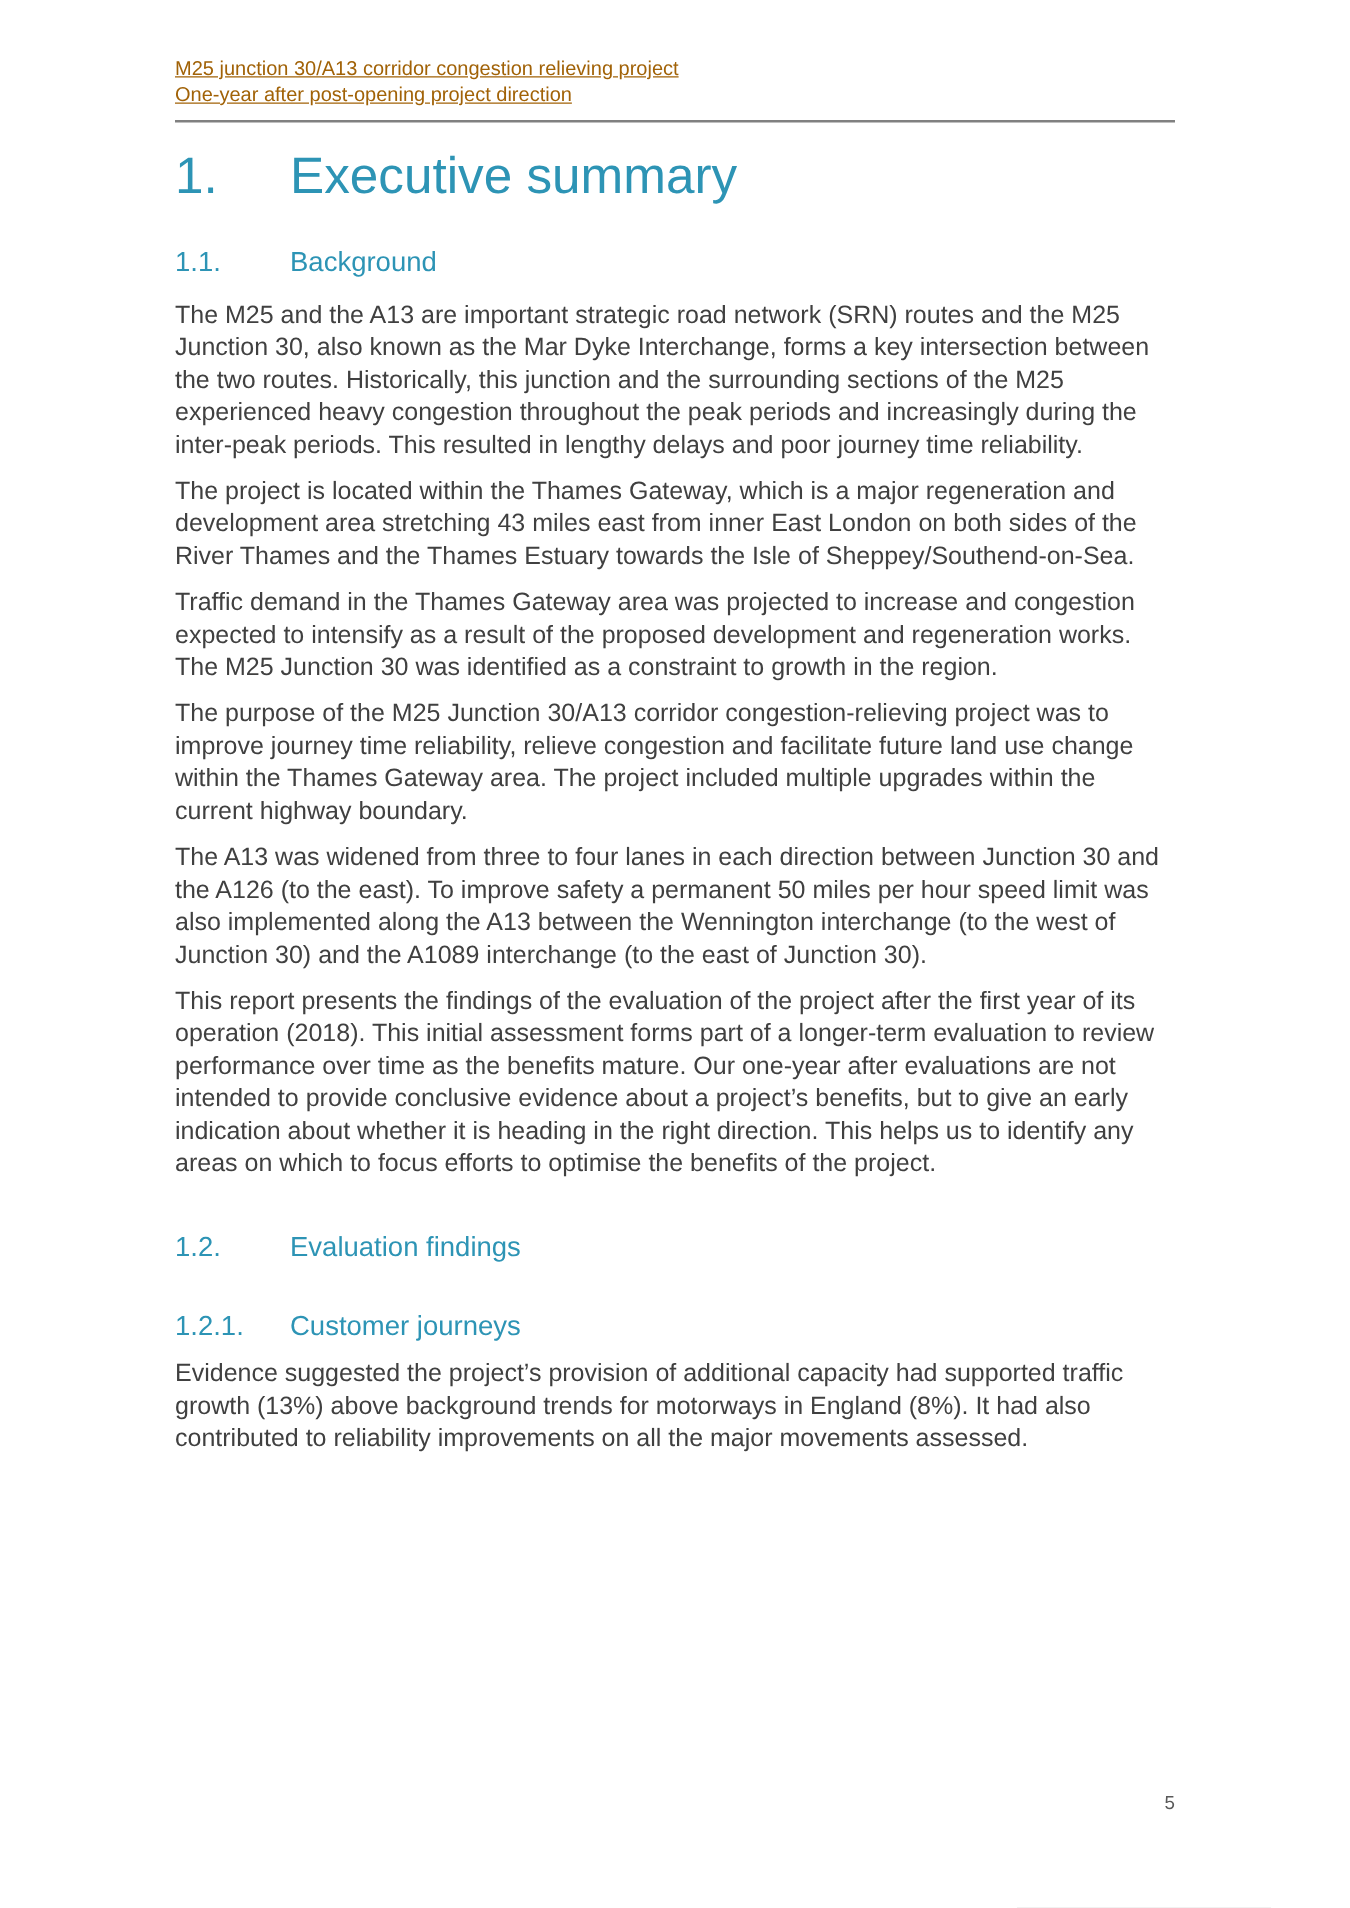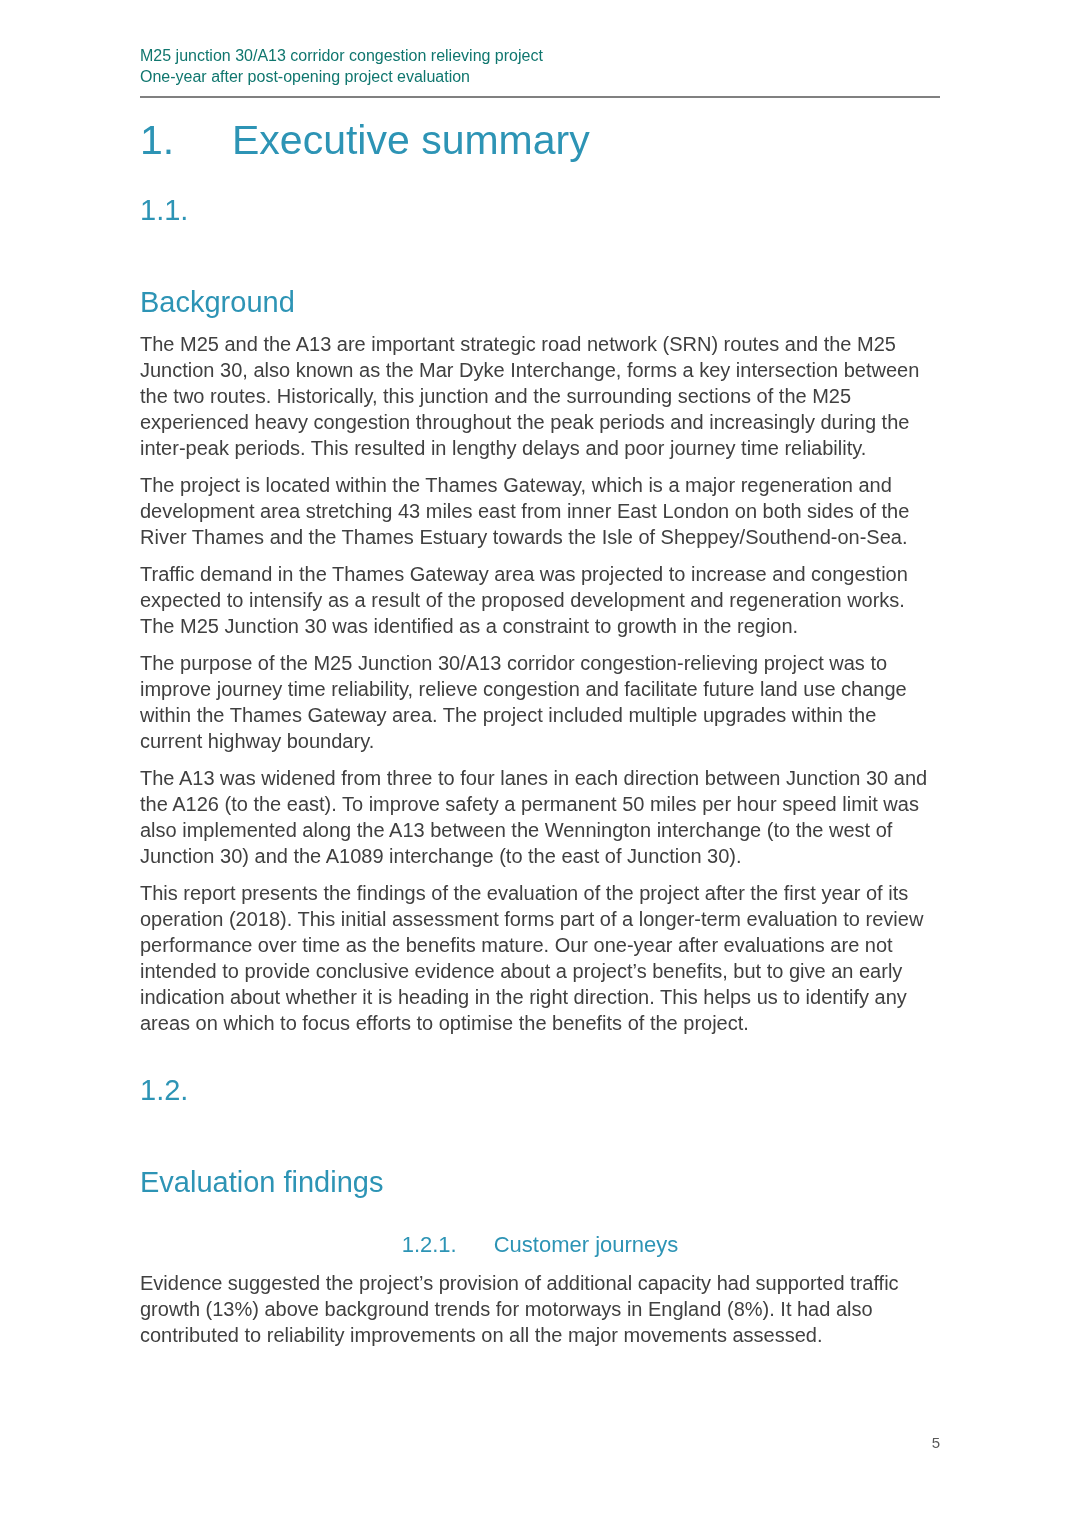--- a/index.html
+++ b/index.html
@@ -10,21 +10,22 @@
     background: #ffffff;
     box-sizing: border-box;
     padding: 45px 140px 0 140px;
     font-family: "Liberation Sans", sans-serif;
     color: #58595b;
     overflow: hidden;
   }
   .running-header {
     font-size: 16px;
     line-height: 21px;
-    color: #0f766e;
+    color: #a16207;
+    text-decoration: underline;
   }
   .header-rule {
     border: none;
     border-top: 2px solid #808080;
     margin: 9px 0 0 0;
   }
   .heading {
     display: flex;
     align-items: baseline;
     color: #2d94b5;
@@ -32,35 +33,33 @@
   }
   .heading .num {
     flex: 0 0 92px;
   }
   .h1 {
     margin-top: 18px;
     font-size: 41px;
     line-height: 48px;
   }
   .h2 {
-    font-size: 29px;
+    font-size: 22px;
     line-height: 32px;
     margin-top: 30px;
     margin-bottom: 13px;
-    flex-direction: column;
   }
   .h2.section-2 {
     margin-top: 38px;
   }
   .h3 {
     font-size: 22px;
     line-height: 28px;
     margin-top: 33px;
     margin-bottom: 11px;
-    justify-content: center;
   }
   p.body {
     font-size: 20px;
     line-height: 26px;
     margin: 0 0 11px 0;
     color: #404040;
     max-width: 800px;
   }
   .page-number {
     position: absolute;
@@ -70,21 +69,21 @@
     color: #595959;
   }
 </style>
 </head>
 <body>
 
 <div class="page">
 
   <div class="running-header">
     <div>M25 junction 30/A13 corridor congestion relieving project</div>
-    <div>One-year after post-opening project evaluation</div>
+    <div>One-year after post-opening project direction</div>
   </div>
 
   <hr class="header-rule">
 
   <div class="heading h1">
     <span class="num">1.</span>
     <span class="txt">Executive summary</span>
   </div>
 
   <div class="heading h2">

